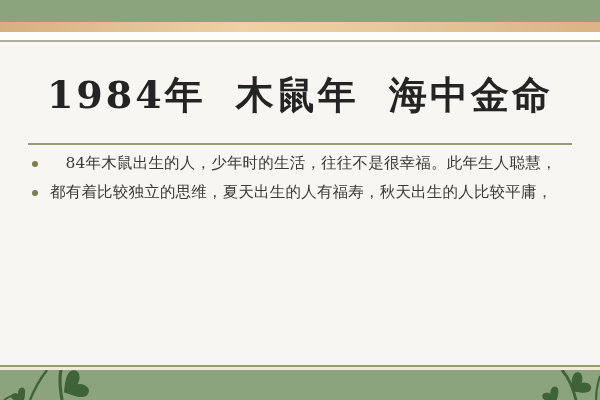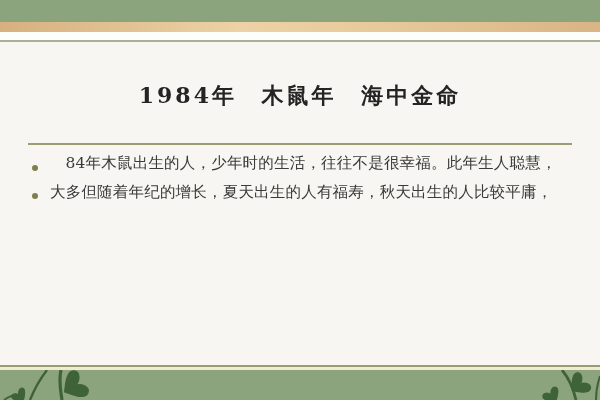--- a/index.html
+++ b/index.html
@@ -14,34 +14,34 @@
   .band-top-green { position:absolute; top:0; left:0; width:600px; height:22px; background:#8ba47d; }
   .band-top-tan   { position:absolute; top:22px; left:0; width:600px; height:10px;
                     background:linear-gradient(90deg,#d7b07f 0%,#ecd2a6 40%,#e8cb9d 60%,#d9b485 100%); }
   .band-top-white { position:absolute; top:32px; left:0; width:600px; height:8px; background:#fdfdfb; }
   .rule-top       { position:absolute; top:40px; left:0; width:600px; height:2px; background:#a9b096; }
 
   
   .title {
     position:absolute; top:74px; left:0; width:600px;
     text-align:center;
-    font-size:22px; line-height:42px;
+    font-size:38px; line-height:42px;
     color:#242424;
     letter-spacing:3px;
     word-spacing:14px;
     font-weight:bold;
   }
   .title-rule {
     position:absolute; top:143px; left:28px; width:544px; height:2px;
     background:#9c9c72;
   }
 
   
   .body-text { position:absolute; top:153px; left:26px; width:560px; color:#3a3a3a; }
-  .bullet-item { display:flex; align-items:center; }
+  .bullet-item { display:flex; align-items:flex-start; }
   .bullet-item + .bullet-item { margin-top:7px; }
   .bullet-dot {
     flex:0 0 auto;
     width:6px; height:6px; border-radius:50%;
     background:#7f7f4c;
     margin:8px 12px 0 6px;
   }
   .bullet-lines { flex:1 1 auto; min-width:0; }
   .t-line {
     font-size:15.5px; line-height:21.5px;
@@ -75,21 +75,21 @@
     <div class="bullet-item">
       <span class="bullet-dot"></span>
       <div class="bullet-lines">
         <div class="t-line indent">84年木鼠出生的人，少年时的生活，往往不是很幸福。此年生人聪慧，</div>
       </div>
     </div>
 
     <div class="bullet-item">
       <span class="bullet-dot"></span>
       <div class="bullet-lines">
-        <div class="t-line">大多但随着年纪的增长，夏天出生的人有福寿，秋天出生的人比较平庸，</div>
+        <div class="t-line">都有着比较独立的思维，夏天出生的人有福寿，秋天出生的人比较平庸，</div>
       </div>
     </div>
 
   </div>
 
   <div class="rule-bottom"></div>
   <div class="band-bottom-cream"></div>
   <div class="band-bottom-green">
 
     <svg class="plants-left" width="112" height="30" viewBox="0 0 112 30" aria-hidden="true">

